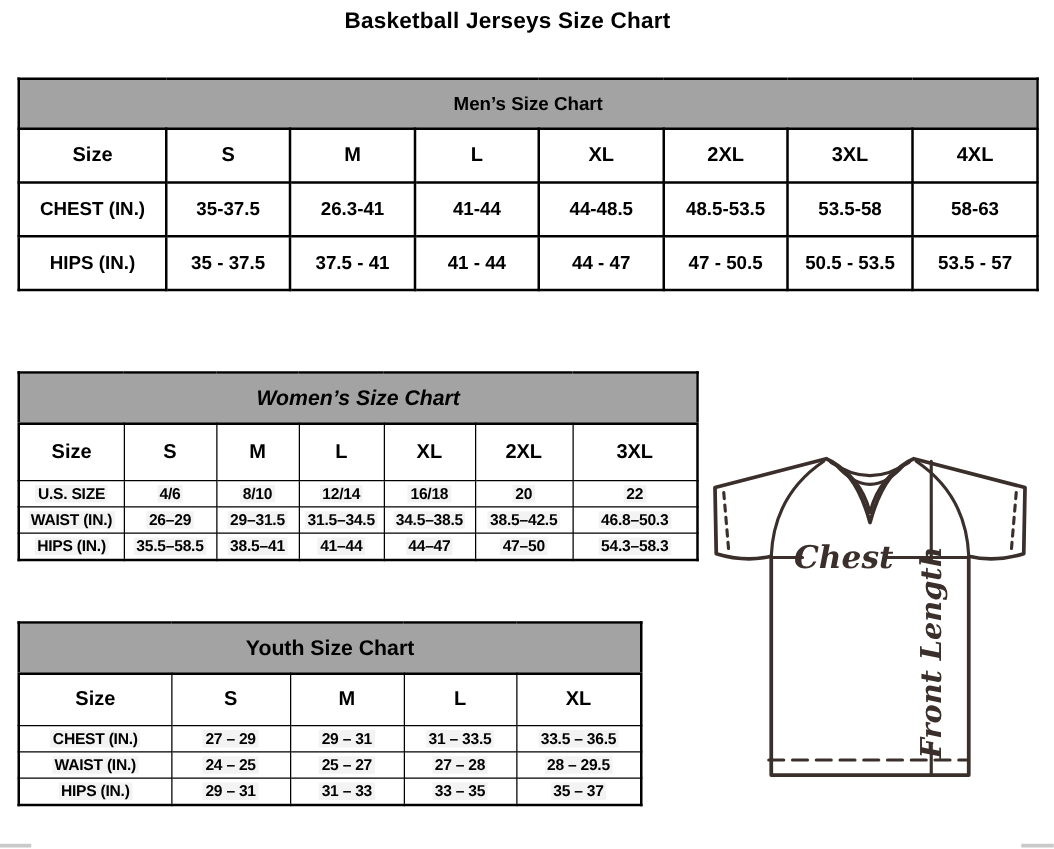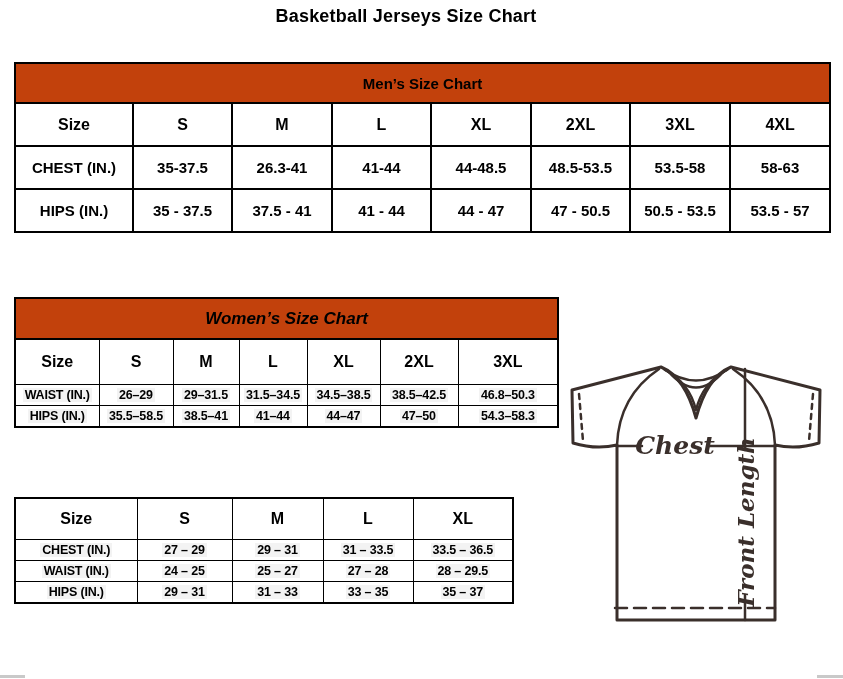--- a/index.html
+++ b/index.html
@@ -7,21 +7,21 @@
     width:843px;height:679px;position:relative;overflow:hidden;
     background:#ffffff;font-family:"Liberation Sans",sans-serif;color:#000;
   }
   .page-title{
     position:absolute;top:6px;left:0;width:812px;text-align:center;
     font-size:18px;font-weight:bold;letter-spacing:.2px;
   }
   .tablewrap{position:absolute;}
   table.sc{border-collapse:collapse;table-layout:fixed;background:#fff;}
   table.sc td{text-align:center;font-weight:bold;padding:0;overflow:hidden;white-space:nowrap;}
-  .title-cell{background:#c2410c;font-size:17px;}
+  .title-cell{background:#a3a3a3;font-size:17px;}
   
   .mens{left:14px;top:62px;}
   .mens table{width:815px;}
   .mens td{border:2px solid #000;font-size:15px;}
   .mens .title-row td{height:38px;}
   .mens .size-row td{height:41px;font-size:16px;}
   .mens .data-row td{height:41px;}
   
   .womens{left:14px;top:297px;}
   .womens table{width:543px;border:2px solid #000;}
@@ -121,20 +121,29 @@
       <tr class="size-row">
         <td>Size</td>
         <td>S</td>
         <td>M</td>
         <td>L</td>
         <td>XL</td>
         <td>2XL</td>
         <td>3XL</td>
       </tr>
       <tr class="compact-row">
+        <td><span class="hl">U.S. SIZE</span></td>
+        <td><span class="hl">4/6</span></td>
+        <td><span class="hl">8/10</span></td>
+        <td><span class="hl">12/14</span></td>
+        <td><span class="hl">16/18</span></td>
+        <td><span class="hl">20</span></td>
+        <td><span class="hl">22</span></td>
+      </tr>
+      <tr class="compact-row">
         <td><span class="hl">WAIST (IN.)</span></td>
         <td><span class="hl">26–29</span></td>
         <td><span class="hl">29–31.5</span></td>
         <td><span class="hl">31.5–34.5</span></td>
         <td><span class="hl">34.5–38.5</span></td>
         <td><span class="hl">38.5–42.5</span></td>
         <td><span class="hl">46.8–50.3</span></td>
       </tr>
       <tr class="compact-row">
         <td><span class="hl">HIPS (IN.)</span></td>
@@ -152,20 +161,23 @@
 <div class="tablewrap youth">
   <table class="sc">
     <colgroup>
       <col style="width:122px">
         <col style="width:95px">
         <col style="width:91px">
         <col style="width:90px">
         <col style="width:100px">
     </colgroup>
     <tbody>
+      <tr class="title-row">
+        <td class="title-cell" colspan="5">Youth Size Chart</td>
+      </tr>
       <tr class="size-row">
         <td>Size</td>
         <td>S</td>
         <td>M</td>
         <td>L</td>
         <td>XL</td>
       </tr>
       <tr class="compact-row">
         <td><span class="hl">CHEST (IN.)</span></td>
         <td><span class="hl">27 – 29</span></td>

